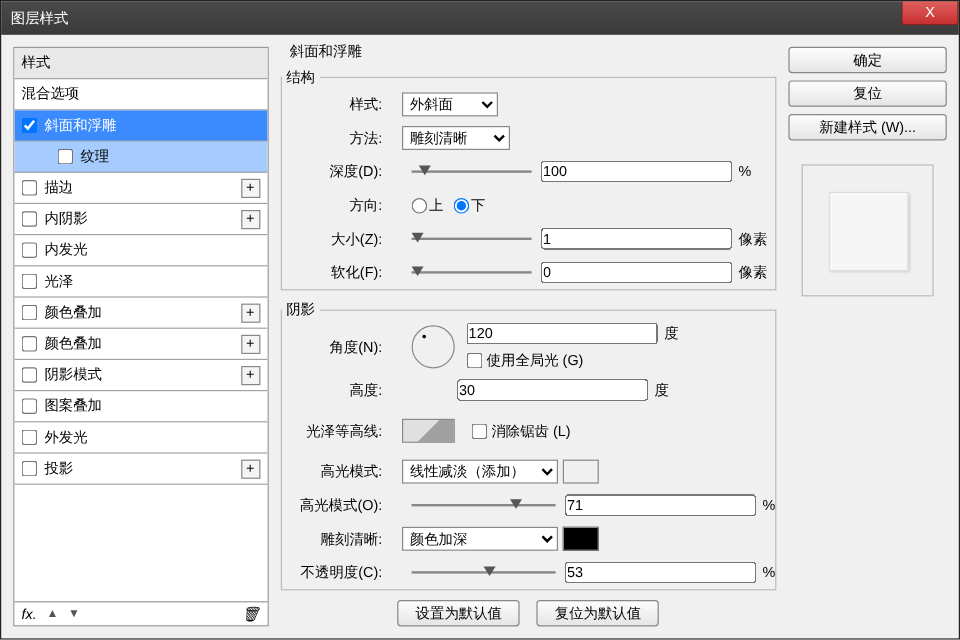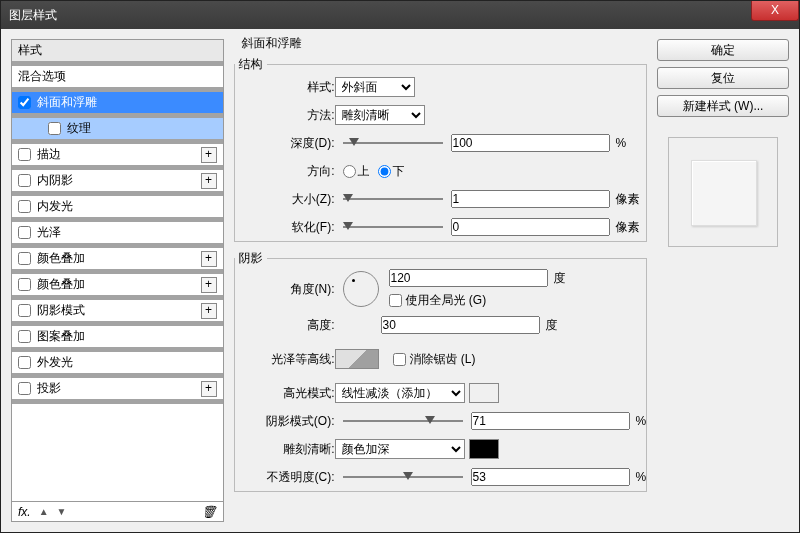--- a/index.html
+++ b/index.html
@@ -4,36 +4,36 @@
 <style>
 *{box-sizing:border-box;margin:0;padding:0;font-family:"Microsoft YaHei",SimSun,Arial,sans-serif;font-size:12px;}
 body{background:#4a4a4a;padding:0;}
 .window{width:800px;height:533px;background:#f0f0f0;border:1px solid #222;position:relative;}
 .titlebar{height:28px;background:linear-gradient(#4a4a4a,#3a3a3a);display:flex;align-items:center;position:relative;}
 .titlebar .title{color:#fff;padding-left:8px;}
 .close-btn{position:absolute;right:0;top:0;width:48px;height:20px;background:linear-gradient(#e06060,#c83030);color:#fff;text-align:center;line-height:18px;border:1px solid #8a2020;border-top:none;border-radius:0 0 3px 3px;}
 .body{display:flex;padding:10px;gap:10px;height:calc(100% - 28px);}
 .left-panel{width:216px;border:1px solid #999;background:#fff;display:flex;flex-direction:column;}
 .style-list{flex:1;overflow:auto;}
-.style-row{height:26px;display:flex;align-items:center;padding:0 6px;border-bottom:5px solid #a3a3a3;position:relative;}
+.style-row{height:26px;display:flex;align-items:center;padding:0 6px;border-bottom:1px solid #a3a3a3;position:relative;}
 .style-header{background:#e8e8e8;font-weight:normal;}
 .style-row.sel-blue{background:#3b8bff;color:#fff;}
 .style-row.sel-light{background:#a6ccff;}
 .style-row input[type=checkbox]{margin-right:6px;}
 .style-row.indent{padding-left:36px;}
 .add-btn{width:16px;height:16px;border:1px solid #888;background:#f5f5f5;text-align:center;line-height:12px;font-size:12px;position:absolute;right:6px;cursor:pointer;}
 .bottom-bar{height:20px;border-top:1px solid #999;display:flex;align-items:center;padding:0 6px;gap:8px;}
 .bottom-bar span{font-style:italic;}
 .arrow{font-size:10px;color:#555;}
 .center-panel{flex:1;position:relative;}
 .section-title{position:relative;top:-4px;left:4px;padding:0 4px;}
 fieldset{border:1px solid #bbb;margin-bottom:8px;}
 fieldset legend{padding:0 4px;}
 .form-row{display:flex;align-items:center;height:28px;}
-.form-label{width:100px;text-align:right;padding-right:0;}
+.form-label{width:100px;text-align:right;padding-right:16px;}
 select{height:20px;border:1px solid #888;background:#fff;padding:0 2px;}
 .slider{flex:0 0 100px;height:14px;position:relative;margin:0 8px;}
 .slider-track{position:absolute;top:6px;left:0;right:0;height:2px;background:#888;}
 .slider-thumb{position:absolute;top:2px;width:0;height:0;border-left:5px solid transparent;border-right:5px solid transparent;border-top:8px solid #555;}
 .unit{margin-left:6px;}
 .radio-row input{margin:0 2px 0 8px;}
 .angle-circle{width:36px;height:36px;border:1px solid #888;border-radius:50%;position:relative;margin-left:8px;}
 .angle-circle::after{content:"";position:absolute;width:3px;height:3px;background:#000;border-radius:50%;top:7px;left:8px;}
 .swatch{width:44px;height:20px;border:1px solid #888;background:linear-gradient(135deg,#e0e0e0 50%,#a0a0a0 50%);}
 .color-box{width:30px;height:20px;border:1px solid #888;}
@@ -204,21 +204,21 @@
      <div style="width:14px"></div>
      <input type="checkbox" class="chk" style="">
      <span>消除锯齿 (L)</span>
     </div>
     <div class="form-row" style="margin-top:6px">
      <div class="form-label">高光模式:</div>
      <select style="width:130px"><option>线性减淡（添加）</option></select>
      <div class="color-box" style="margin-left:4px"></div>
     </div>
     <div class="form-row">
-     <div class="form-label">阴影模式(O):</div>
+     <div class="form-label">高光模式(O):</div>
      <div class="slider" style="flex-basis:120px">
               <div class="slider-track"></div>
               <div class="slider-thumb" style="left:82px"></div>
             </div>
      <input class="num" value="71" style="">
      <span class="unit">%</span>
     </div>
     <div class="form-row">
      <div class="form-label">雕刻清晰:</div>
      <select style="width:130px"><option>颜色加深</option></select>
@@ -228,20 +228,24 @@
      <div class="form-label">不透明度(C):</div>
      <div class="slider" style="flex-basis:120px">
               <div class="slider-track"></div>
               <div class="slider-thumb" style="left:60px"></div>
             </div>
      <input class="num" value="53" style="">
      <span class="unit">%</span>
     </div>
    </fieldset>
 
+   <div class="btns-row">
+    <div class="btn">设置为默认值</div>
+    <div class="btn">复位为默认值</div>
+   </div>
   </div>
 
   <div class="right-panel">
    <div class="btn">确定</div>
    <div class="btn">复位</div>
    <div class="btn">新建样式 (W)...</div>
    <div class="preview-box">
           <div class="preview-inner"></div>
         </div>
   </div>

